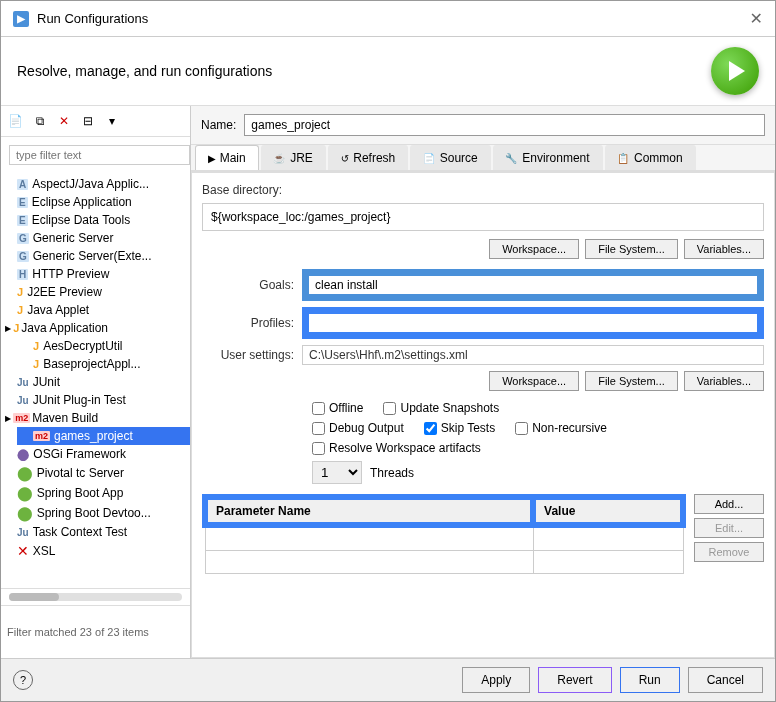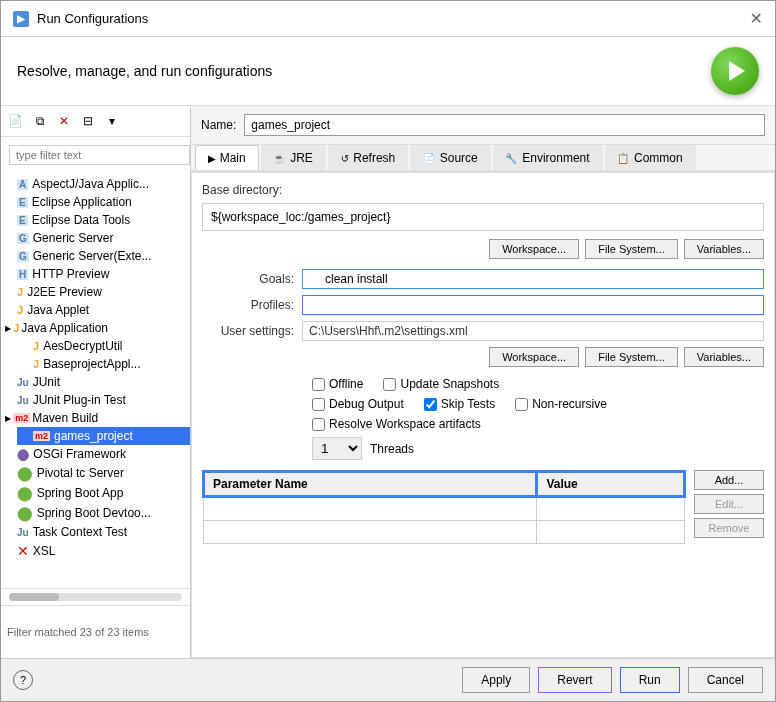--- a/index.html
+++ b/index.html
@@ -50,37 +50,37 @@
     .config-content { flex: 1; background: #fff; padding: 10px; overflow-y: auto; border: 1px solid #ddd; margin: 0; }
 
     .section-label { font-size: 12px; margin-bottom: 6px; color: #333; }
     .base-dir-box { border: 1px solid #ccc; padding: 6px 8px; background: #fff; margin-bottom: 8px; font-size: 12px; color: #000; }
 
     .btn-row { display: flex; gap: 6px; justify-content: flex-end; margin-bottom: 10px; }
     .small-btn { padding: 3px 12px; border: 1px solid #999; background: #f0f0f0; cursor: pointer; font-size: 11px; }
 
     .form-row { display: flex; align-items: center; margin-bottom: 6px; }
     .form-label { width: 100px; text-align: right; padding-right: 8px; font-size: 12px; color: #333; }
-    .form-input { flex: 1; padding: 2px 22px; border: 1px solid #3b82f6; font-size: 12px; background: #fff; }
+    .form-input { flex: 1; padding: 2px 6px; border: 7px solid #3b82f6; font-size: 12px; background: #fff; }
     .form-input.highlighted { border-color: #4a90d9; }
     .form-user-settings { flex: 1; padding: 2px 6px; border: 1px solid #ccc; font-size: 12px; background: #fff; color: #333; }
 
     .btn-row2 { display: flex; gap: 6px; justify-content: flex-end; margin-bottom: 10px; padding-left: 110px; }
 
     .checkboxes-row { display: flex; gap: 20px; padding-left: 110px; margin-bottom: 6px; align-items: center; }
     .checkboxes-row2 { display: flex; gap: 20px; padding-left: 110px; margin-bottom: 6px; align-items: center; }
     .checkbox-item { display: flex; align-items: center; gap: 4px; cursor: pointer; }
     .checkbox-item input[type=checkbox] { margin: 0; }
 
     .threads-row { display: flex; align-items: center; padding-left: 110px; margin-bottom: 10px; gap: 8px; }
     .threads-select { padding: 2px 4px; border: 1px solid #ccc; width: 50px; }
     .threads-label { font-size: 12px; }
 
     .params-table { width: 100%; border-collapse: collapse; margin-bottom: 8px; }
-    .params-table th { border: 3px solid #3b82f6; padding: 4px 8px; background: #f0f0f0; font-size: 12px; text-align: left; }
+    .params-table th { border: 6px solid #3b82f6; padding: 4px 8px; background: #f0f0f0; font-size: 12px; text-align: left; }
     .params-table td { border: 1px solid #ccc; padding: 4px 8px; font-size: 12px; }
     .params-area { display: flex; gap: 8px; }
     .params-left { flex: 1; }
     .params-right { display: flex; flex-direction: column; gap: 4px; }
     .side-btn { padding: 3px 10px; border: 1px solid #999; background: #f0f0f0; cursor: pointer; font-size: 11px; min-width: 70px; }
     .side-btn:disabled { color: #999; cursor: default; }
 
     .bottom-bar { padding: 8px 12px; background: #f0f0f0; border-top: 1px solid #ccc; display: flex; justify-content: flex-end; gap: 8px; align-items: center; }
     .bottom-left { flex: 1; display: flex; align-items: center; }
     .help-btn { width: 20px; height: 20px; border-radius: 50%; border: 1px solid #666; background: transparent; cursor: pointer; display: flex; align-items: center; justify-content: center; font-size: 11px; }

